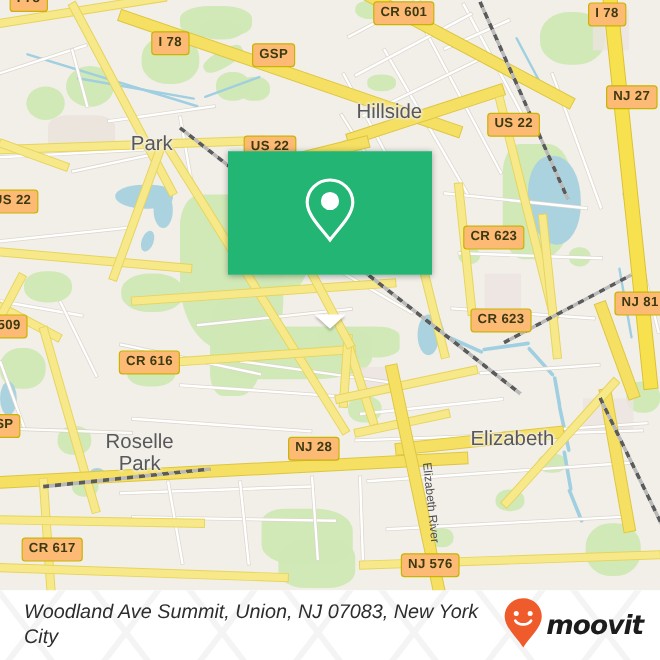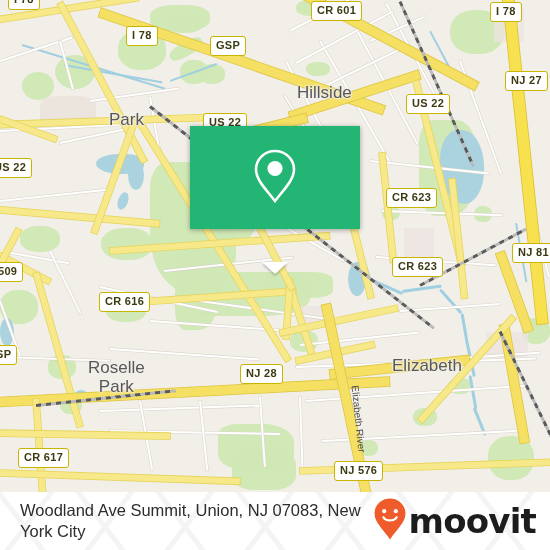--- a/index.html
+++ b/index.html
@@ -70,21 +70,21 @@
   .stream {
     position: absolute;
     background: #9fcfe0;
     border-radius: 2px;
     transform-origin: 0 50%;
   }
 
   
   .shield {
     position: absolute;
-    background: #ffffff;
+    background: #fdba74;
     border: 1.4px solid #c9b400;
     border-radius: 3px;
     color: #3d3a12;
     font-size: 11px;
     font-weight: bold;
     line-height: 15px;
     padding: 1px 5px 2px 5px;
     white-space: nowrap;
     font-family: "Liberation Sans", sans-serif;
     letter-spacing: .3px;
@@ -165,20 +165,21 @@
 
   
   #footer {
     position: absolute;
     left: 0;
     top: 492px;
     width: 550px;
     height: 58px;
     background: #ffffff;
     overflow: hidden;
+    font-style: italic;
   }
   #footer-watermark {
     position: absolute;
     left: 0; top: -60px;
     width: 550px; height: 180px;
     opacity: .5;
   }
   #footer-inner {
     position: relative;
     height: 58px;
@@ -197,21 +198,21 @@
   }
   #brand {
     flex: 0 0 auto;
     display: flex;
     align-items: center;
     gap: 2px;
     margin-left: auto;
   }
   #brand-word {
     color: #1c1c1c;
-    font-size: 34px;
+    font-size: 22px;
     font-weight: bold;
     letter-spacing: -.8px;
     line-height: 33px;
     font-family: "DejaVu Sans", sans-serif;
   }
 </style>
 </head>
 <body>
 
 <div id="app">

